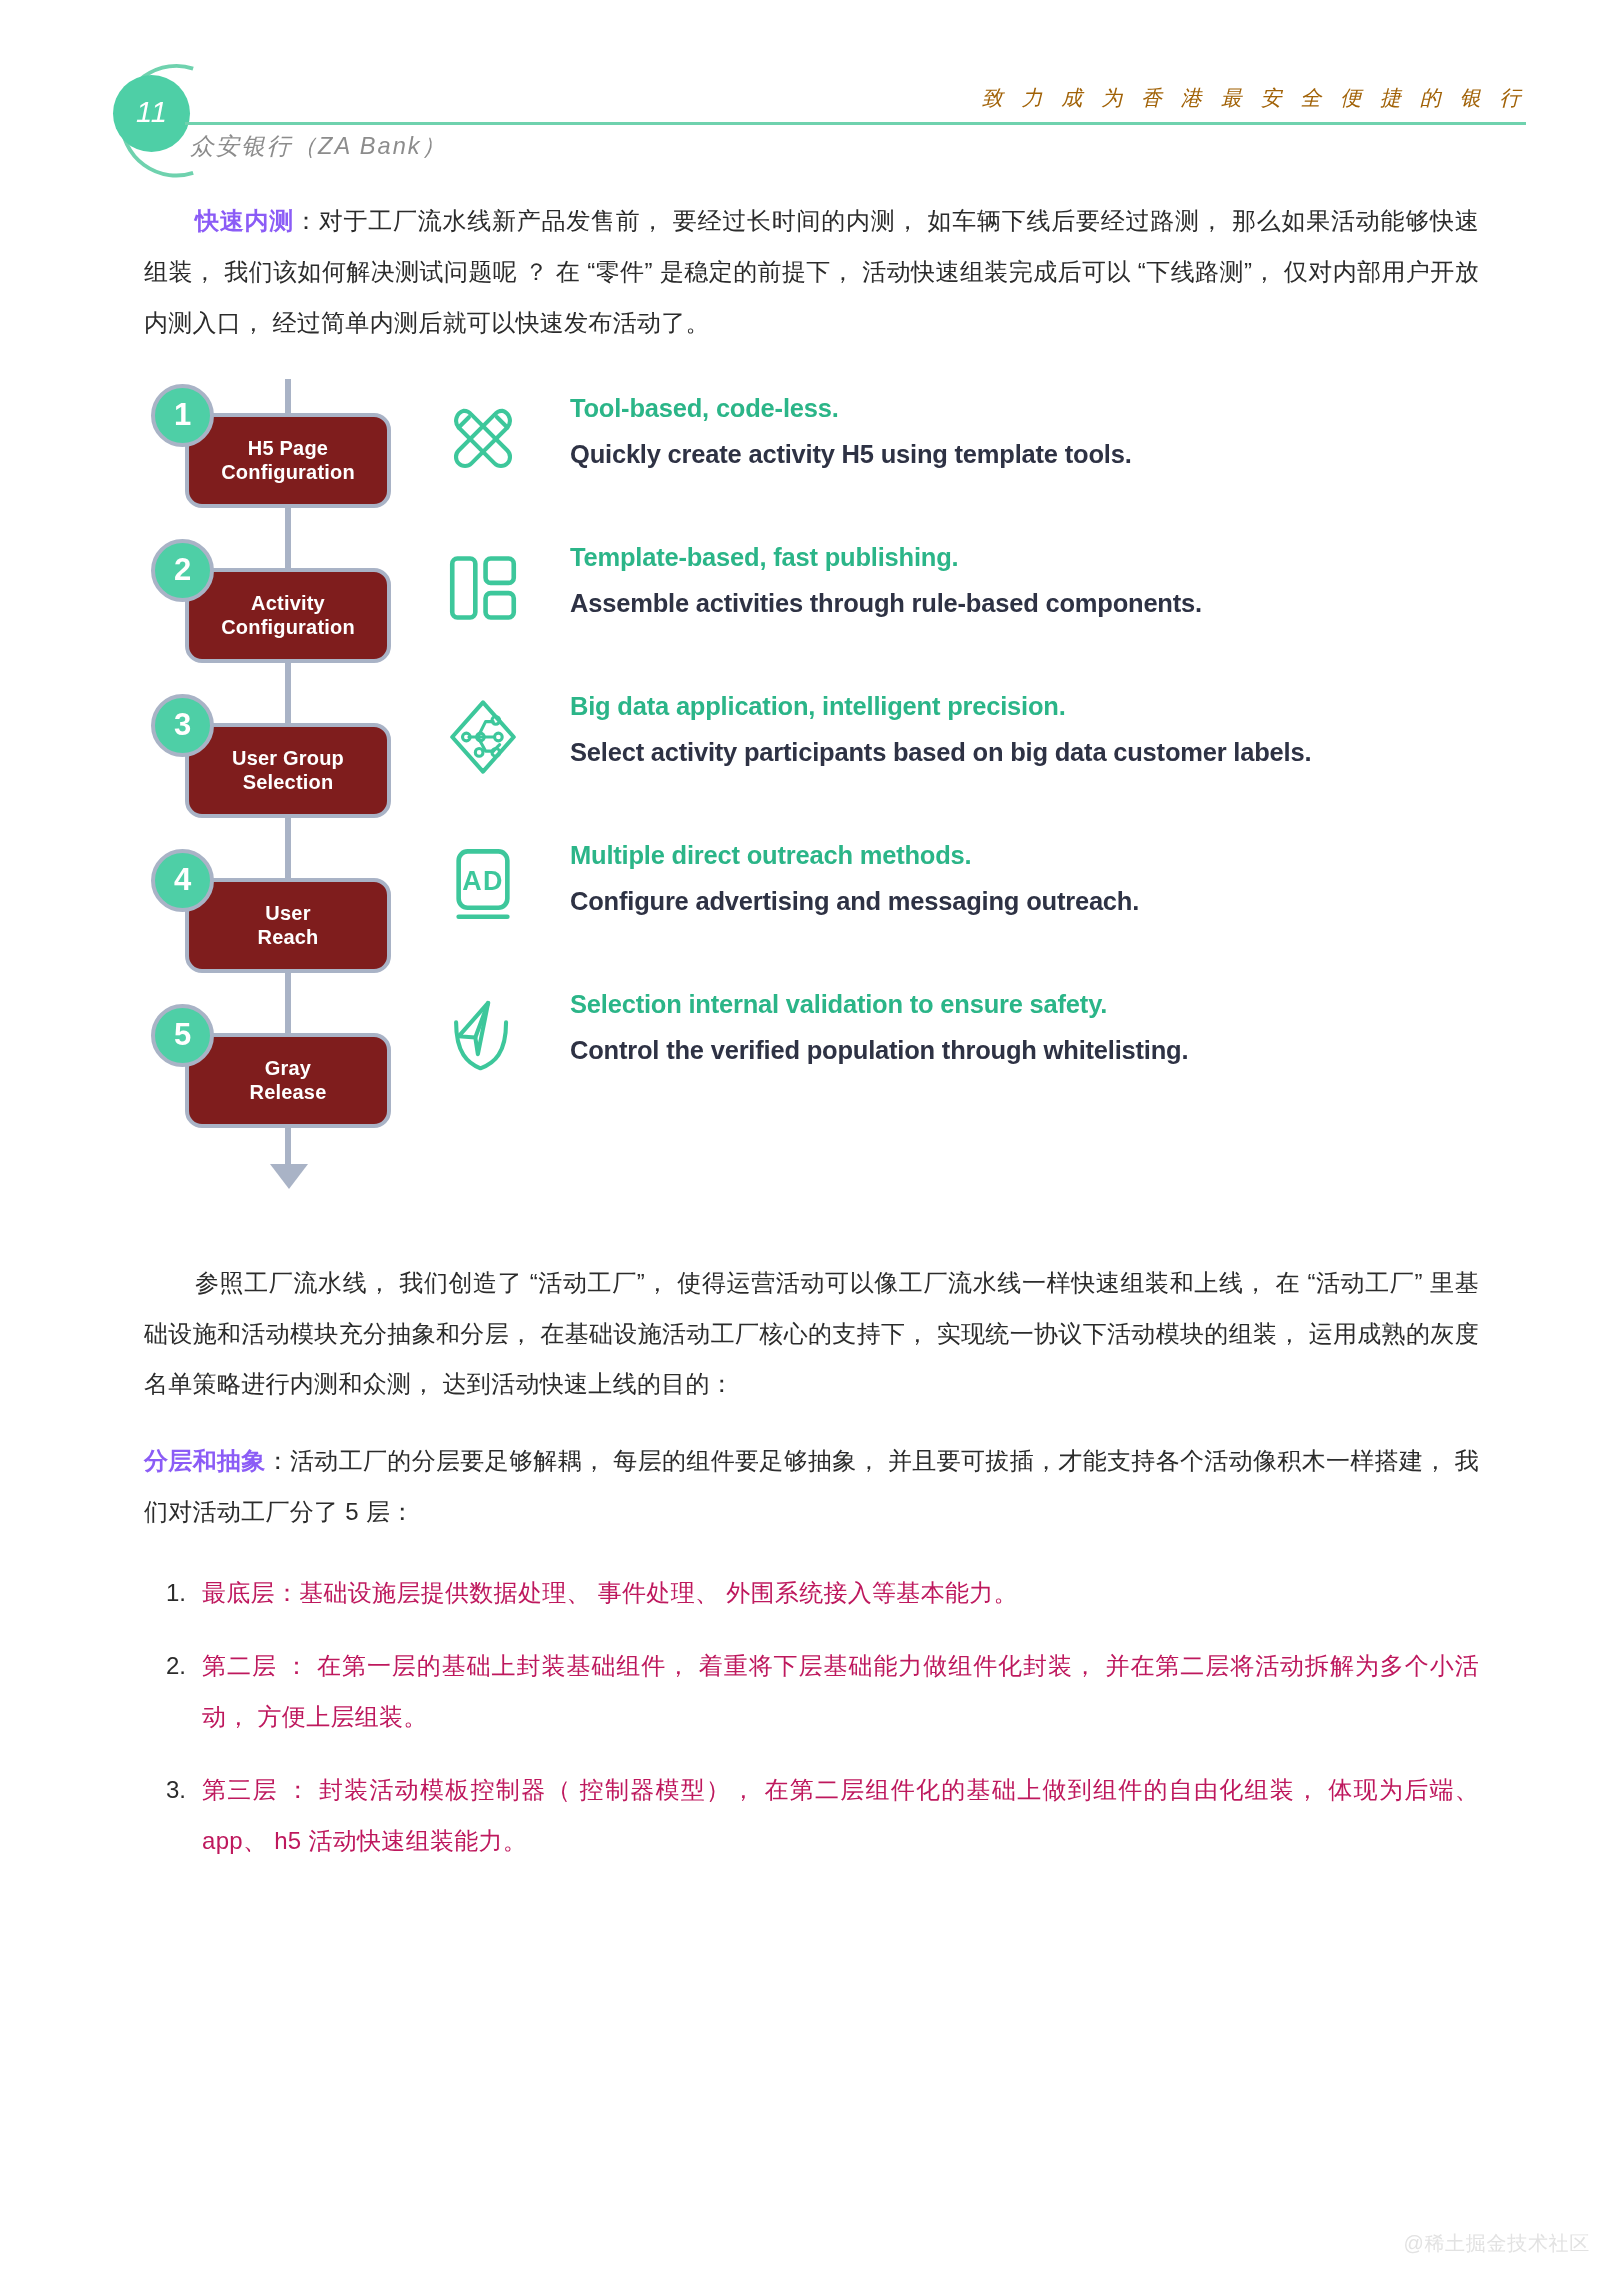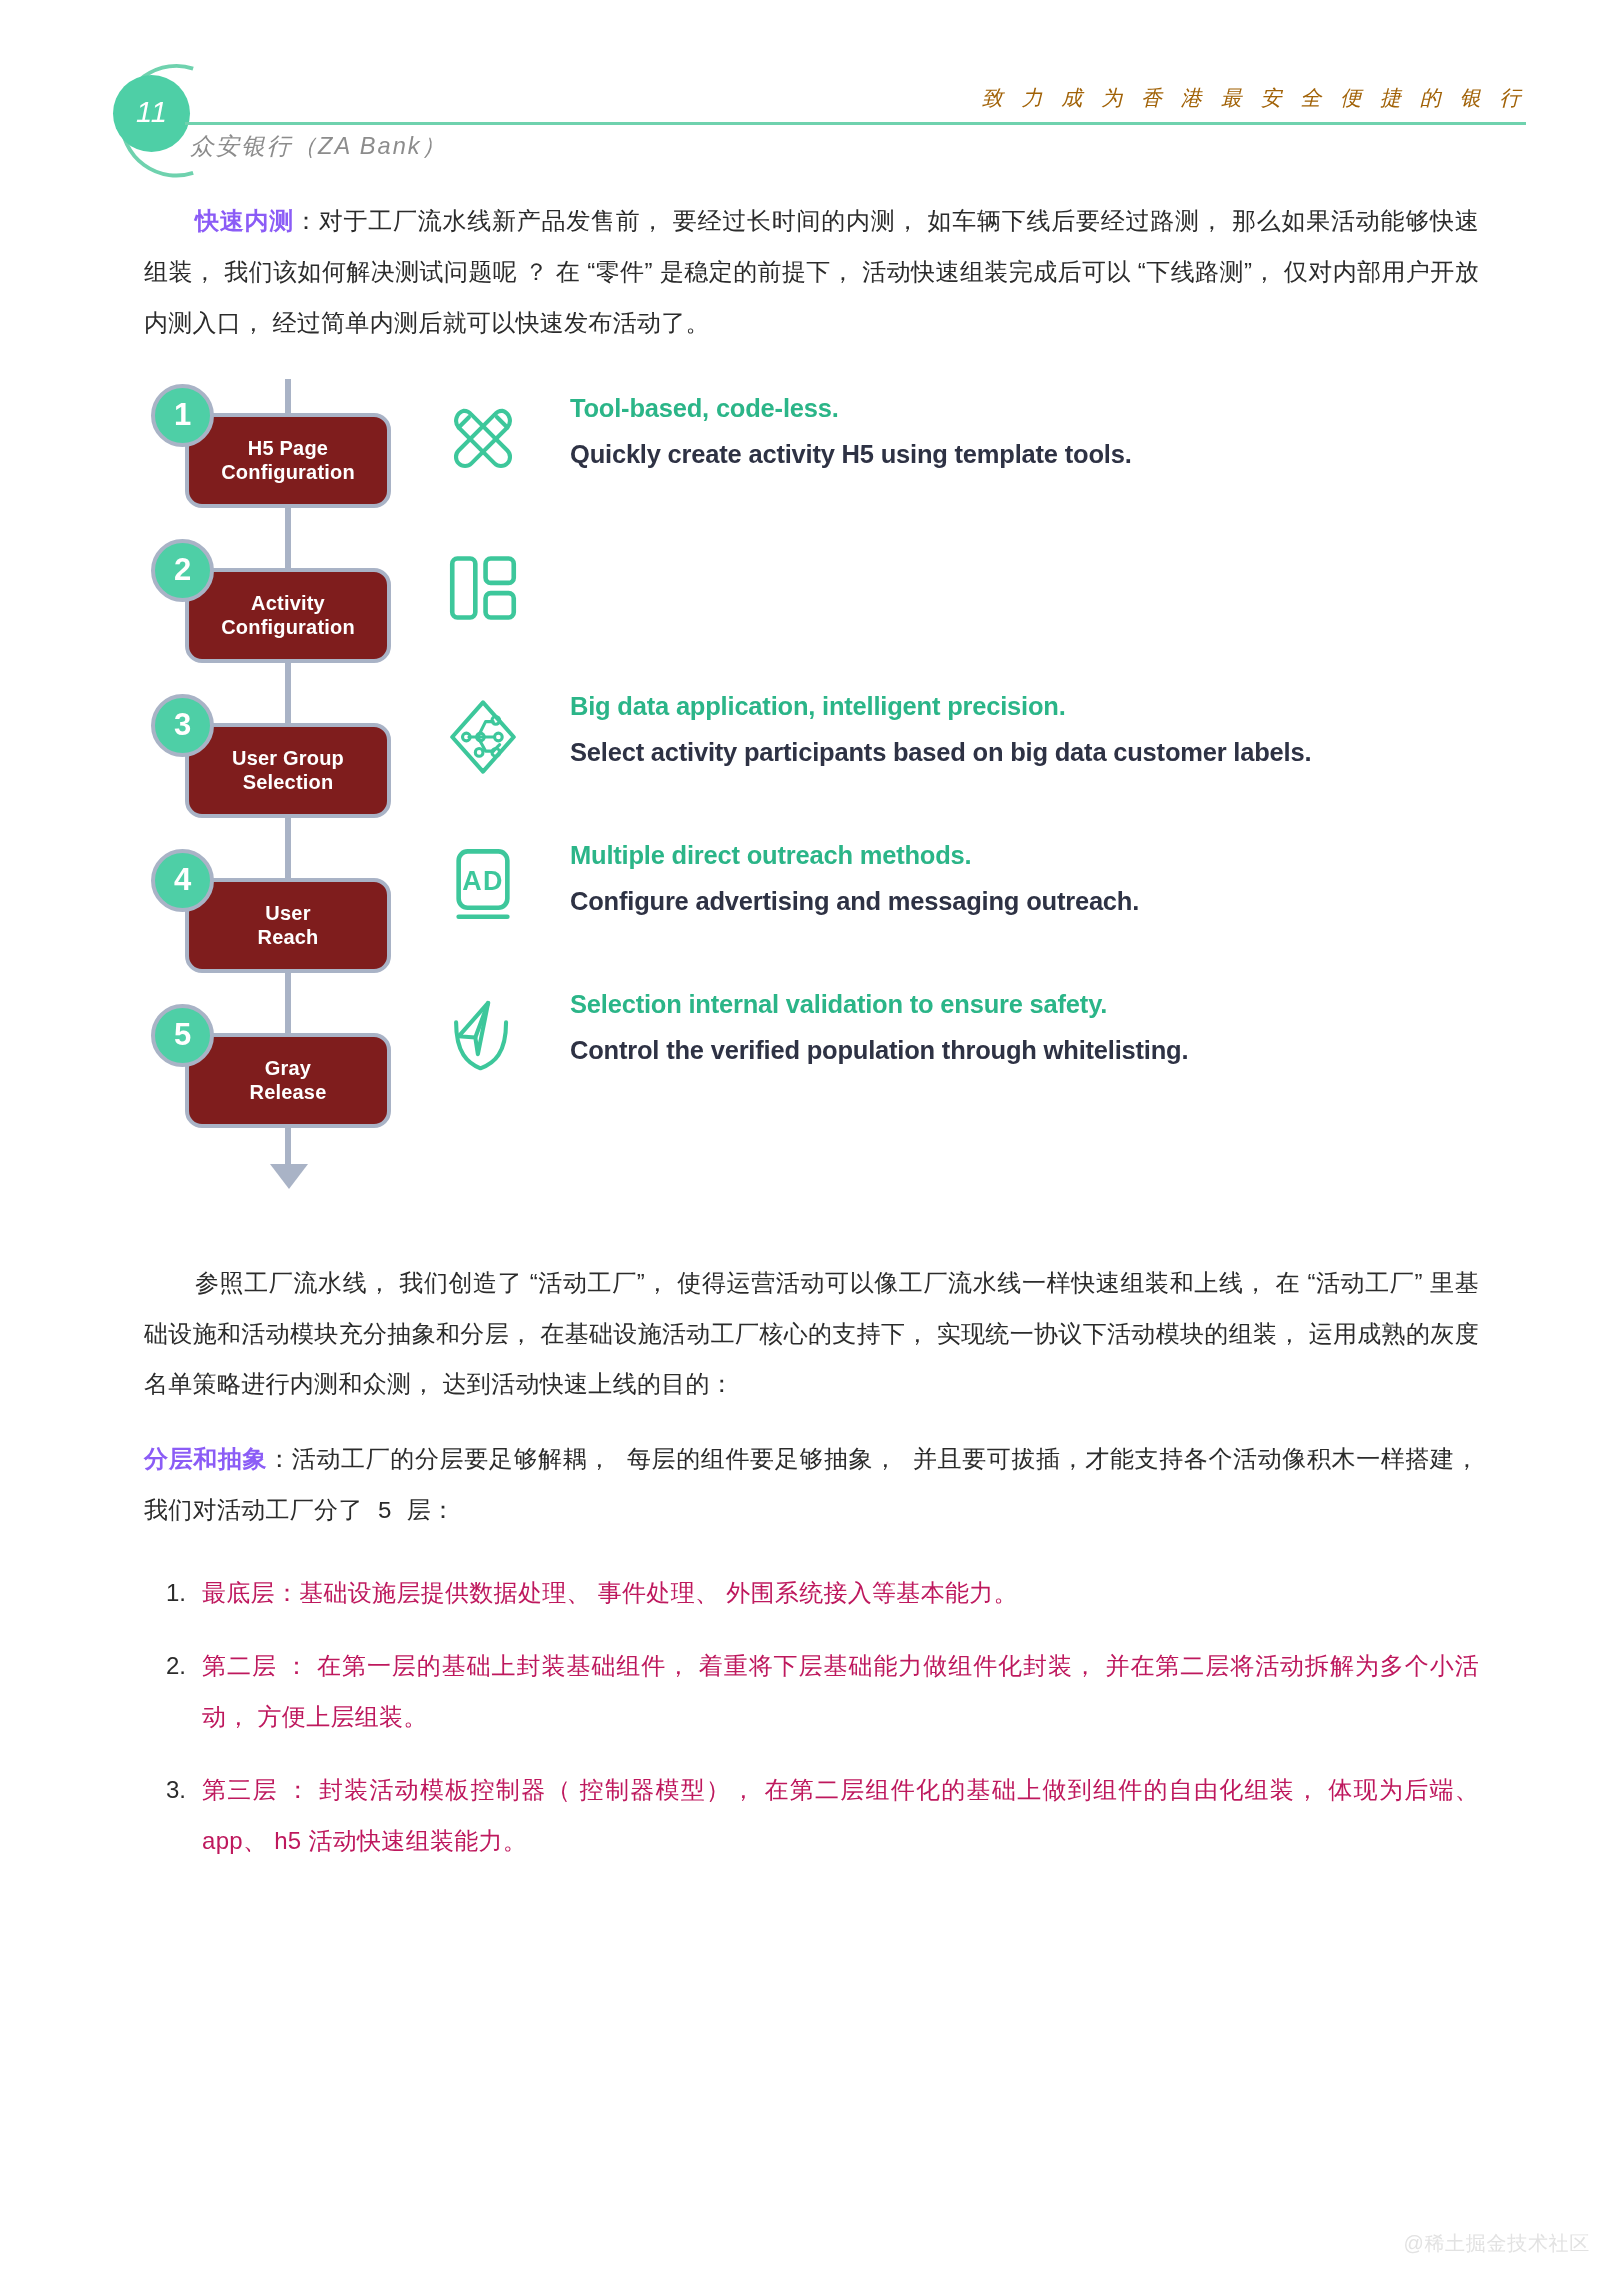--- a/index.html
+++ b/index.html
@@ -373,20 +373,24 @@
       </div>
 
       <div class="feature-row">
         <svg class="feature-icon" viewBox="0 0 64 64">
           <g fill="none" stroke="#3DC79B" stroke-width="3.6">
             <rect x="8" y="9" width="18" height="46" rx="4"></rect>
             <rect x="34" y="9" width="22" height="19" rx="4"></rect>
             <rect x="34" y="36" width="22" height="19" rx="4"></rect>
           </g>
         </svg>
+        <div class="feature-text">
+          <div class="feature-title">Template-based, fast publishing.</div>
+          <div class="feature-desc">Assemble activities through rule-based components.</div>
+        </div>
       </div>
 
       <div class="feature-row">
         <svg class="feature-icon" viewBox="0 0 64 64">
           <g fill="none" stroke="#3DC79B" stroke-width="3.2" stroke-linejoin="round">
             <path d="M32 5 L56 32 L32 59 L8 32 Z"></path>
           </g>
           <g fill="none" stroke="#3DC79B" stroke-width="2.4" stroke-linecap="round" stroke-linejoin="round">
             <path d="M21 32 L28 32"></path>
             <path d="M28 32 L34 20 L40 20"></path>
@@ -435,21 +439,21 @@
           <div class="feature-title">Selection internal validation to ensure safety.</div>
           <div class="feature-desc">Control the verified population through whitelisting.</div>
         </div>
       </div>
 
     </div>
   </div>
 
   <p class="para indent" style="margin-top:38px;margin-bottom:26px;">参照工厂流水线， 我们创造了 “活动工厂”， 使得运营活动可以像工厂流水线一样快速组装和上线， 在 “活动工厂” 里基础设施和活动模块充分抽象和分层， 在基础设施活动工厂核心的支持下， 实现统一协议下活动模块的组装， 运用成熟的灰度名单策略进行内测和众测， 达到活动快速上线的目的：</p>
 
-  <p class="para" style="margin-bottom:30px;font-family:Liberation Mono, monospace;">
+  <p class="para" style="margin-bottom:30px;">
     <span class="lead">分层和抽象</span><span>：活动工厂的分层要足够解耦， 每层的组件要足够抽象， 并且要可拔插，才能支持各个活动像积木一样搭建， 我们对活动工厂分了 5 层：</span>
   </p>
 
   <div class="olist">
     <div class="olist-item">
       <div class="olist-marker">1.</div>
       <div class="olist-body">最底层：基础设施层提供数据处理、 事件处理、 外围系统接入等基本能力。</div>
     </div>
     <div class="olist-item">
       <div class="olist-marker">2.</div>

